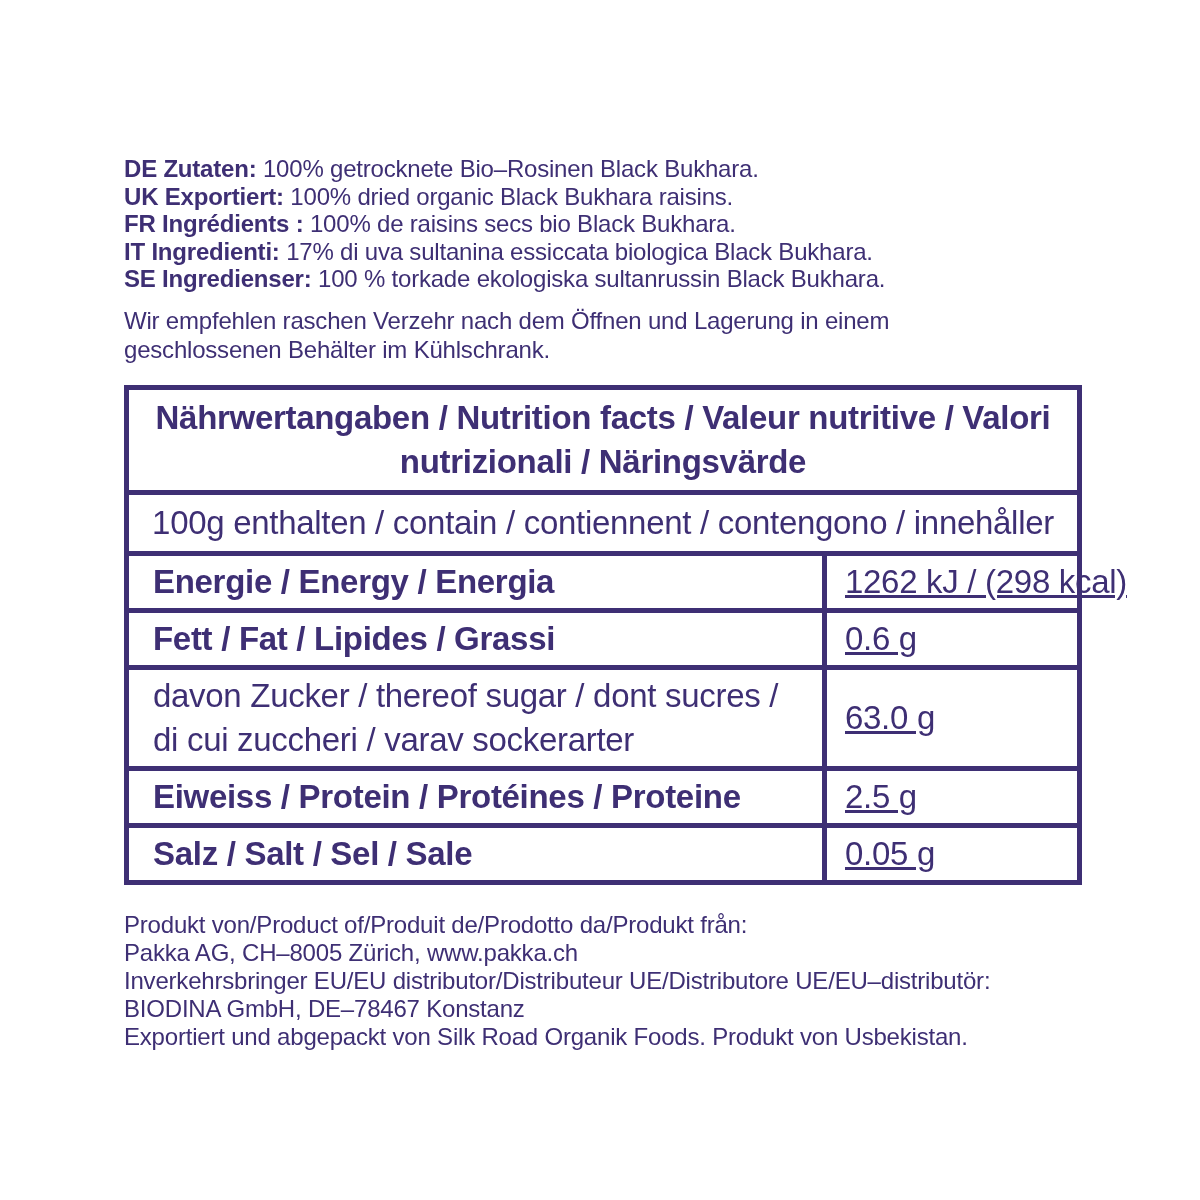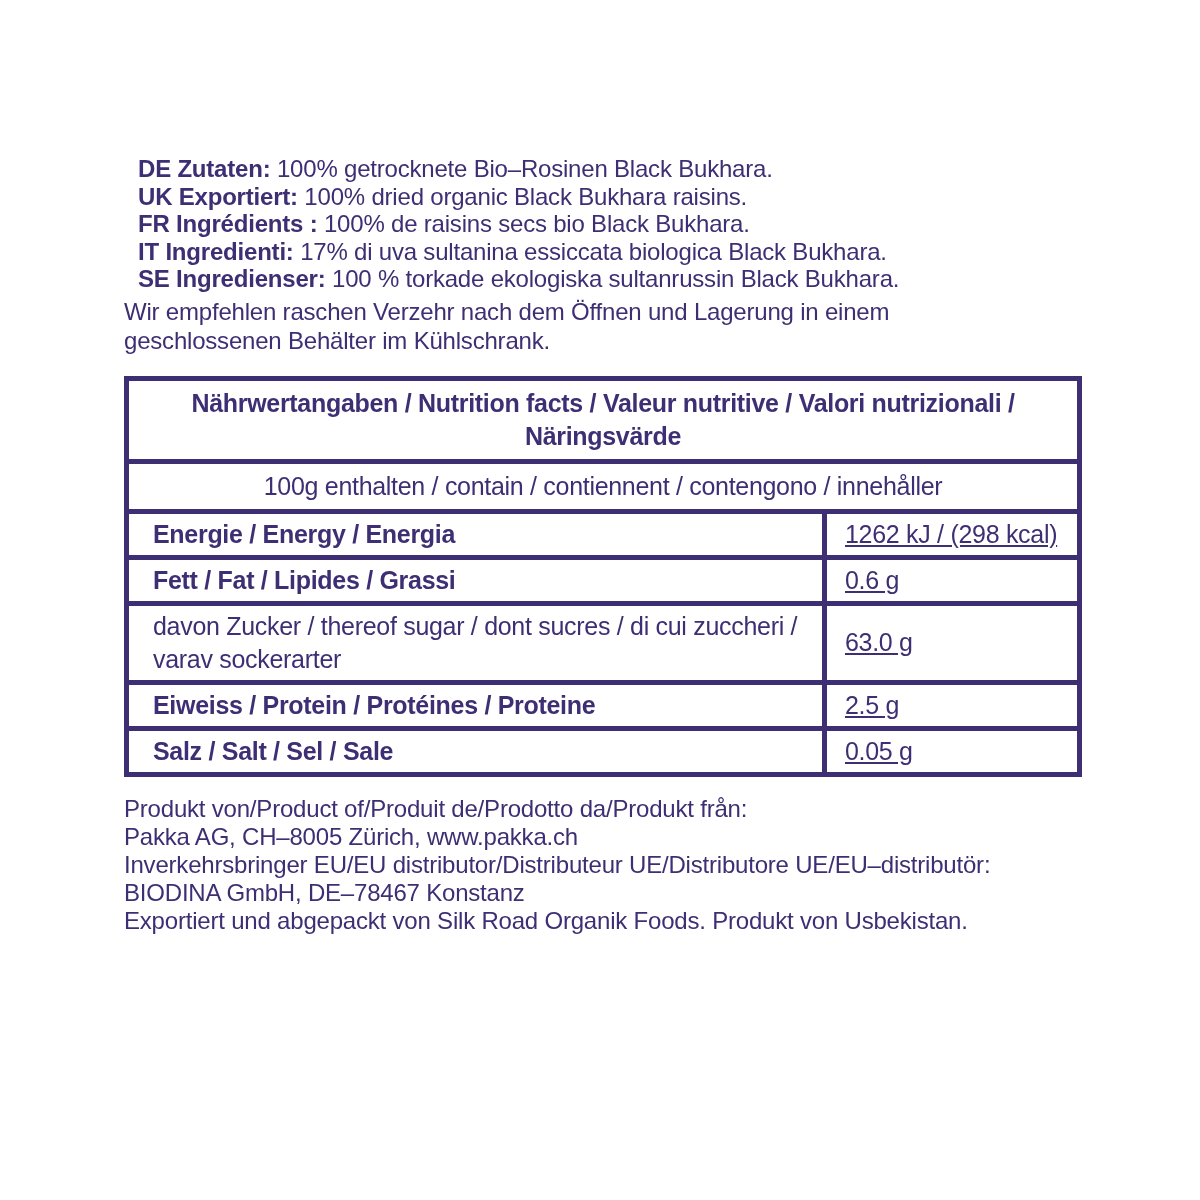--- a/index.html
+++ b/index.html
@@ -24,45 +24,45 @@
     width:955px;
   }
 
   
   .ingredients p{
     font-size:24px;
     line-height:27.5px;
     letter-spacing:-0.2px;
     white-space:nowrap;
   }
-  .ingredients b{ font-weight:bold;margin-left:14px; }
+  .ingredients b{ font-weight:bold; }
 
   
   .note{
-    margin-top:4px;
+    margin-top:13px;
     font-size:24px;
     line-height:29px;
     letter-spacing:-0.2px;
     width:880px;
   }
 
   
   table.nutri{
     margin-top:21px;
     border-collapse:collapse;
     table-layout:fixed;
     width:953px;
   }
   table.nutri col.c1{ width:698px; }
   table.nutri col.c2{ width:255px; }
   table.nutri td{
     border:5px solid var(--ink);
     vertical-align:middle;
-    font-size:25px;
-    line-height:33px;
+    font-size:33px;
+    line-height:44px;
     letter-spacing:-0.3px;
   }
   td.t-title{
     text-align:center;
     font-weight:bold;
     padding:6px 8px;
   }
   td.t-sub{
     text-align:center;
     padding:6px 8px;
@@ -72,21 +72,21 @@
   }
   td.lbl.bold{ font-weight:bold; }
   td.val{
     padding:4px 6px 4px 18px;
     white-space:nowrap;
     text-decoration:underline;
   }
 
   
   .footer{
-    margin-top:18px;
+    margin-top:26px;
     font-size:24px;
     line-height:28px;
     letter-spacing:-0.2px;
   }
   .footer p{ white-space:nowrap; }
   .footer p.bold{ font-weight:normal; }
 </style>
 </head>
 <body>
 

